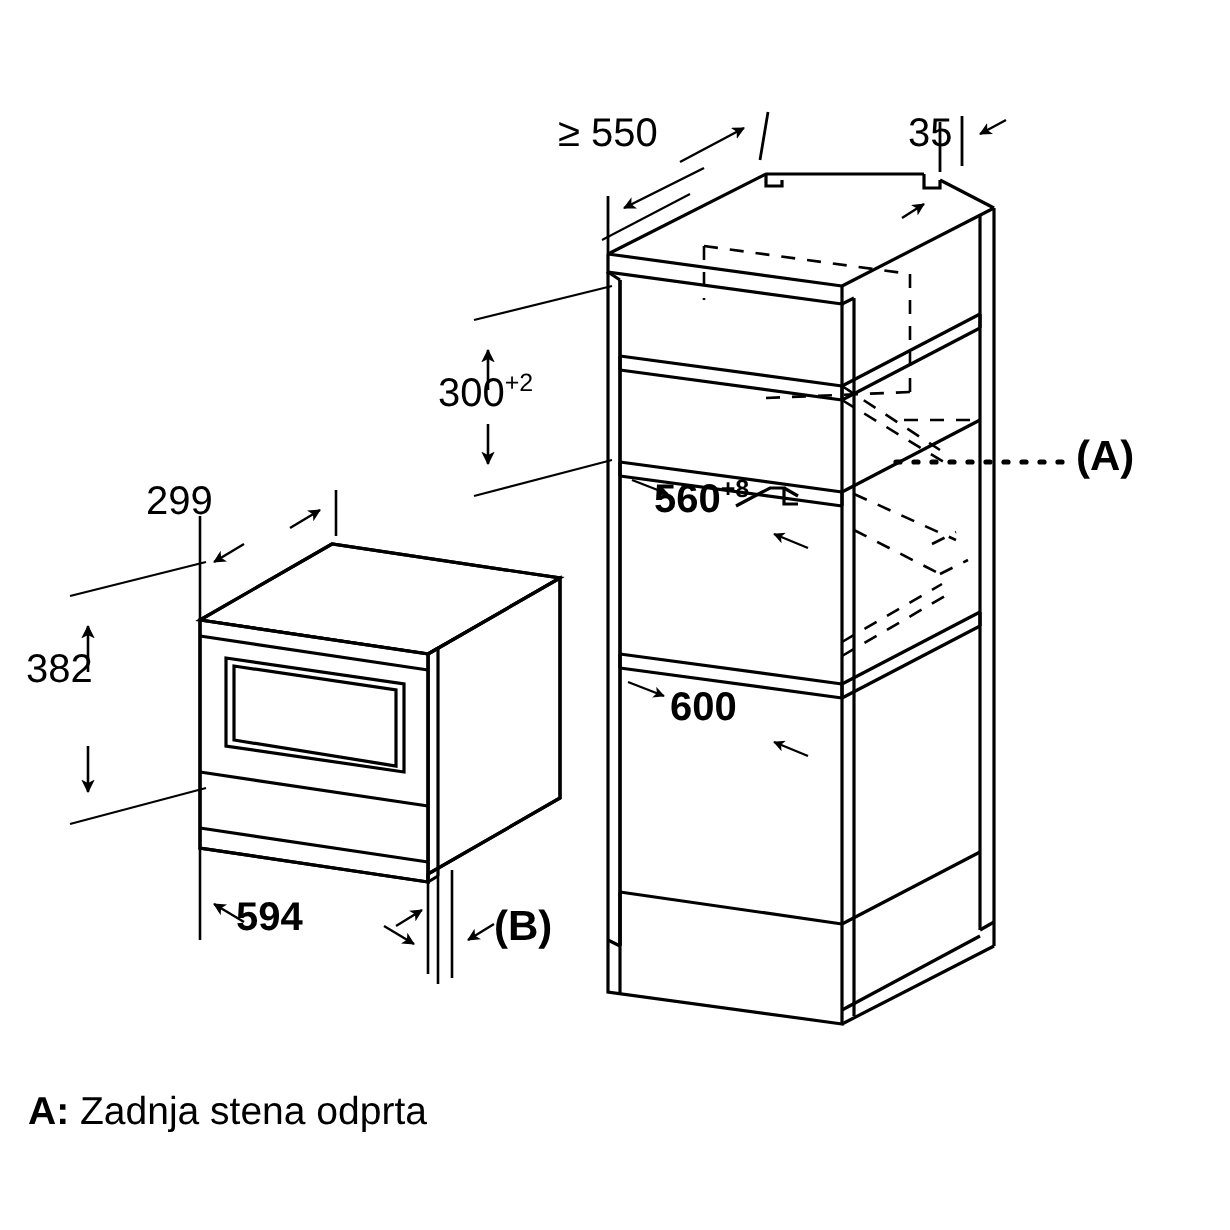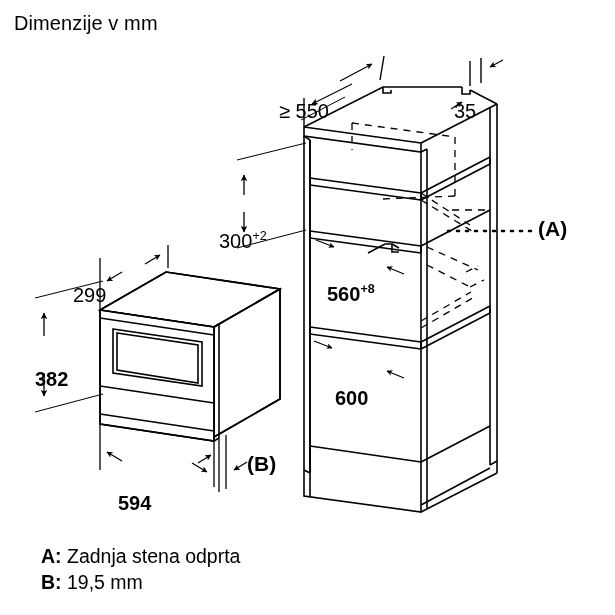--- a/index.html
+++ b/index.html
@@ -37,50 +37,47 @@
     letter-spacing: 0.1px;
     white-space: nowrap;
   }
   .legend {
     position: absolute;
     left: 14px;
     top: 543px;
     font-size: 19.5px;
     line-height: 26px;
     white-space: nowrap;
-    margin-left: 27px;
   }
   .legend .key {
     font-weight: bold;
   }
   .dimlabel {
     position: absolute;
     font-size: 20px;
     white-space: nowrap;
     font-family: "Liberation Sans", sans-serif;
-    margin-top: 44px;
   }
   .dimlabel .sup {
     font-size: 12.5px;
     vertical-align: super;
     line-height: 0;
   }
   .marker {
     position: absolute;
     font-size: 21px;
     font-weight: bold;
     white-space: nowrap;
   }
 </style>
 </head>
 <body>
 
 <div id="page">
 
-  <div class="title">Dimenzije v mm</div>
 
   <svg id="diagram" viewBox="0 0 615 615">
     <defs>
       <marker id="arrHead" viewBox="0 0 10 10" refX="9.2" refY="5" markerWidth="5.2" markerHeight="5.2" orient="auto-start-reverse">
         <path d="M 0 0 L 10 5 L 0 10 L 2.6 5 z" fill="#000"></path>
       </marker>
     </defs>
 
     <g fill="none" stroke="#000" stroke-width="1.6" stroke-linejoin="miter" stroke-linecap="butt">
 
@@ -278,36 +275,32 @@
   </div>
 
   <div class="dimlabel" style="left:335px; top:343px;font-weight:bold;">
     <span>600</span>
   </div>
 
   <div class="dimlabel" style="left:73px; top:240px;">
     <span>299</span>
   </div>
 
-  <div class="dimlabel" style="left:35px; top:324px;font-weight:bold;">
+  <div class="dimlabel" style="left:13px; top:324px;">
     <span>382</span>
   </div>
 
   <div class="dimlabel" style="left:118px; top:448px;font-weight:bold;">
     <span>594</span>
   </div>
 
   <div class="marker" style="left:247px; top:452px;">(B)</div>
 
   <div class="marker" style="left:538px; top:217px;">(A)</div>
 
   <div class="legend">
     <div>
       <span class="key">A:</span>
       <span>Zadnja stena odprta</span>
     </div>
-    <div>
-      <span class="key">B:</span>
-      <span>19,5 mm</span>
-    </div>
   </div>
 
 </div>
 
 </body></html>

